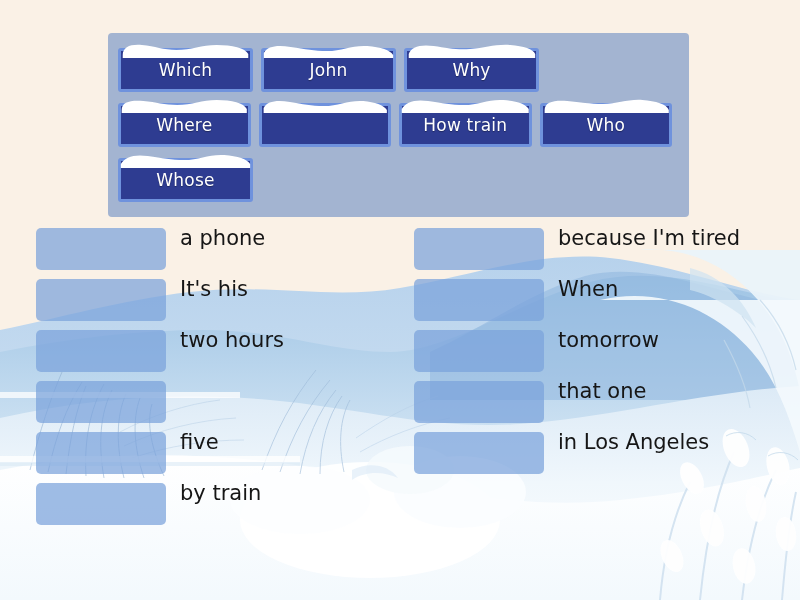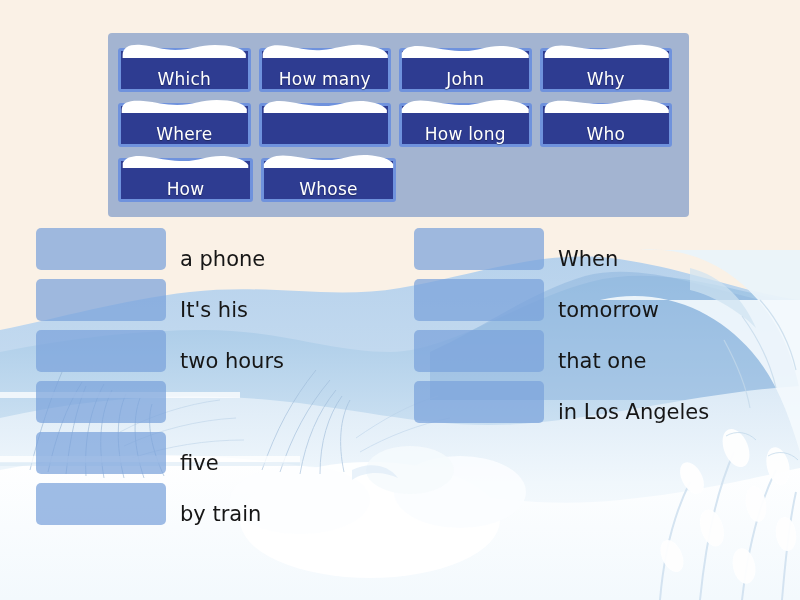--- a/index.html
+++ b/index.html
@@ -49,21 +49,21 @@
   .tile {
     position: relative;
     width: 135px;
     height: 44px;
     margin-right: 8px;
     margin-top: 7px;
     background: #2e3c91;
     border: 3px solid #6f92dd;
     border-radius: 3px;
     display: flex;
-    align-items: flex-end;
+    align-items: center;
     justify-content: center;
     cursor: pointer;
   }
   .tile:last-child { margin-right: 7px; }
 
   .tile-label {
     position: relative;
     z-index: 3;
     color: #ffffff;
     font-size: 17px;
@@ -96,21 +96,21 @@
 
   .col {
     position: absolute;
     top: 0;
   }
   .col-left  { left: 36px; }
   .col-right { left: 414px; }
 
   .answer-row {
     display: flex;
-    align-items: flex-end;
+    align-items: flex-start;
     height: 42px;
     margin-bottom: 9px;
   }
 
   .dropzone {
     width: 130px;
     height: 42px;
     border-radius: 5px;
     background: rgba(122, 162, 219, 0.72);
     flex: 0 0 auto;
@@ -259,28 +259,20 @@
       <span class="snowcap">
         <svg viewBox="0 0 143 17" preserveAspectRatio="none" xmlns="http://www.w3.org/2000/svg">
           <path d="M6,14 C6,6 14,3 26,4 C40,5 48,9 62,9 C78,9 88,4 104,4 C120,4 134,7 137,13 L137,17 L6,17 Z" fill="#ffffff"></path>
         </svg>
       </span>
       <span class="tile-label">Which</span>
     </div>
     <div class="tile">
       <span class="snowcap">
         <svg viewBox="0 0 143 17" preserveAspectRatio="none" xmlns="http://www.w3.org/2000/svg">
-          <path d="M5,13 C7,5 16,3 30,5 C44,7 54,10 68,9 C84,8 94,3 110,4 C124,5 135,8 138,14 L138,17 L5,17 Z" fill="#ffffff"></path>
-        </svg>
-      </span>
-      <span class="tile-label">How many</span>
-    </div>
-    <div class="tile">
-      <span class="snowcap">
-        <svg viewBox="0 0 143 17" preserveAspectRatio="none" xmlns="http://www.w3.org/2000/svg">
           <path d="M4,12 C8,5 18,4 32,6 C48,8 56,10 70,10 C86,10 96,4 112,5 C126,6 136,9 139,14 L139,17 L4,17 Z" fill="#ffffff"></path>
         </svg>
       </span>
       <span class="tile-label">John</span>
     </div>
     <div class="tile">
       <span class="snowcap">
         <svg viewBox="0 0 143 17" preserveAspectRatio="none" xmlns="http://www.w3.org/2000/svg">
           <path d="M6,13 C8,6 18,3 32,5 C46,7 56,9 70,8 C86,7 96,3 112,4 C126,5 136,8 138,13 L138,17 L6,17 Z" fill="#ffffff"></path>
         </svg>
@@ -304,44 +296,36 @@
           <path d="M6,12 C10,5 20,4 34,6 C48,8 56,10 70,10 C86,10 96,4 112,5 C124,6 134,9 137,14 L137,17 L6,17 Z" fill="#ffffff"></path>
         </svg>
       </span>
     </div>
     <div class="tile">
       <span class="snowcap">
         <svg viewBox="0 0 143 17" preserveAspectRatio="none" xmlns="http://www.w3.org/2000/svg">
           <path d="M4,13 C8,6 18,3 32,5 C48,7 56,9 70,9 C86,9 96,3 112,4 C126,5 136,8 139,13 L139,17 L4,17 Z" fill="#ffffff"></path>
         </svg>
       </span>
-      <span class="tile-label">How long</span>
+      <span class="tile-label">How train</span>
     </div>
     <div class="tile">
       <span class="snowcap">
         <svg viewBox="0 0 143 17" preserveAspectRatio="none" xmlns="http://www.w3.org/2000/svg">
           <path d="M6,14 C6,6 16,4 30,5 C44,6 54,8 68,8 C84,8 94,3 110,4 C124,5 136,8 138,14 L138,17 L6,17 Z" fill="#ffffff"></path>
         </svg>
       </span>
       <span class="tile-label">Who</span>
     </div>
   </div>
 
   <div class="wb-row">
     <div class="tile">
       <span class="snowcap">
         <svg viewBox="0 0 143 17" preserveAspectRatio="none" xmlns="http://www.w3.org/2000/svg">
-          <path d="M6,12 C10,5 20,4 34,6 C48,8 56,10 70,10 C86,10 96,4 112,5 C124,6 134,9 137,14 L137,17 L6,17 Z" fill="#ffffff"></path>
-        </svg>
-      </span>
-      <span class="tile-label">How</span>
-    </div>
-    <div class="tile">
-      <span class="snowcap">
-        <svg viewBox="0 0 143 17" preserveAspectRatio="none" xmlns="http://www.w3.org/2000/svg">
           <path d="M4,13 C8,6 18,3 32,5 C48,7 56,9 70,9 C86,9 96,3 112,4 C126,5 136,8 139,13 L139,17 L4,17 Z" fill="#ffffff"></path>
         </svg>
       </span>
       <span class="tile-label">Whose</span>
     </div>
   </div>
 
 </div>
 
 <div class="answers">
@@ -368,20 +352,24 @@
     </div>
     <div class="answer-row">
       <div class="dropzone"></div>
       <div class="answer-text">by train</div>
     </div>
   </div>
 
   <div class="col col-right">
     <div class="answer-row">
       <div class="dropzone"></div>
+      <div class="answer-text">because I'm tired</div>
+    </div>
+    <div class="answer-row">
+      <div class="dropzone"></div>
       <div class="answer-text">When</div>
     </div>
     <div class="answer-row">
       <div class="dropzone"></div>
       <div class="answer-text">tomorrow</div>
     </div>
     <div class="answer-row">
       <div class="dropzone"></div>
       <div class="answer-text">that one</div>
     </div>

